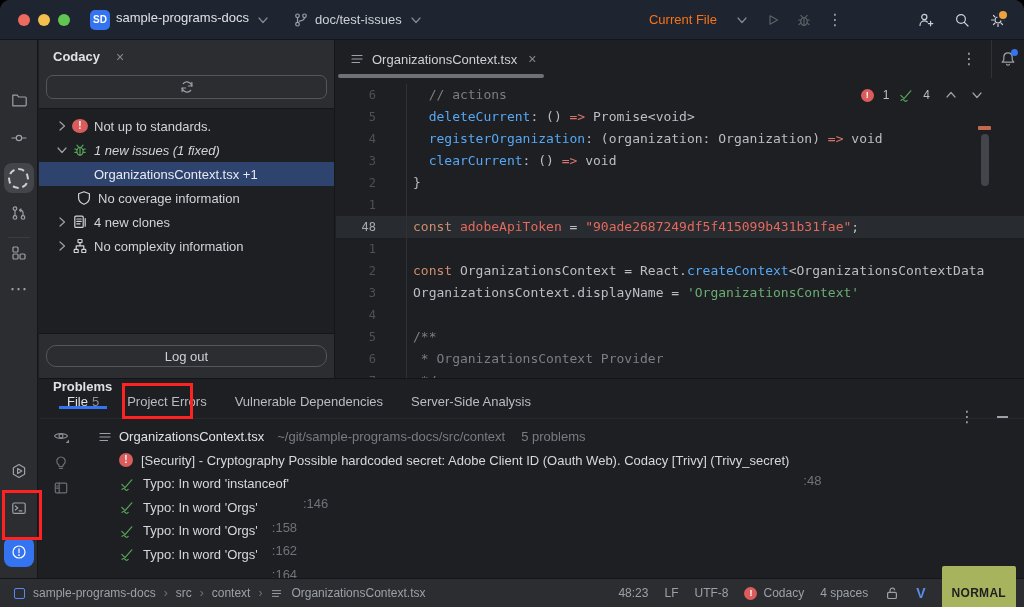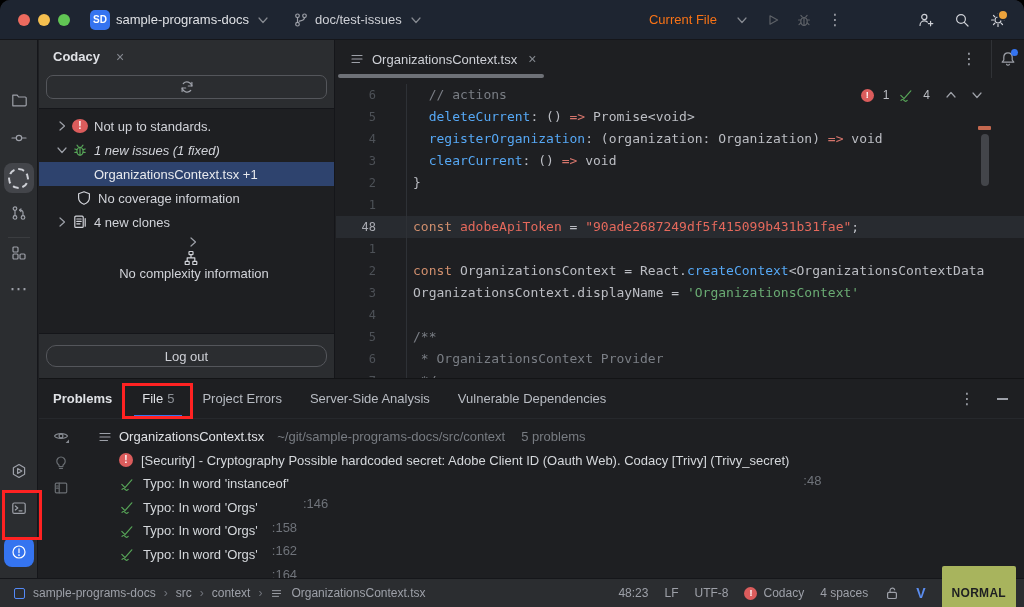--- a/index.html
+++ b/index.html
@@ -10,21 +10,21 @@
   svg *{fill:none;stroke:currentColor;stroke-width:1.2;stroke-linecap:round;stroke-linejoin:round;}
   svg .fill{fill:currentColor;stroke:none;}
 
   
   .titlebar{position:absolute;top:0;left:0;right:0;height:40px;background:#1E2531;
             display:flex;align-items:center;padding:0 14px 0 18px;box-sizing:border-box;
             border-bottom:1px solid #15161A;}
   .lights{display:flex;gap:8px;margin-right:20px;}
   .light{width:12px;height:12px;border-radius:50%;}
   .light.r{background:#EC6A5E}.light.y{background:#F5BF4F}.light.g{background:#61C554}
-  .tb-group{display:flex;align-items:center;gap:6px;font-size:13px;color:#DFE1E5;}
+  .tb-group{display:flex;gap:6px;font-size:13px;color:#DFE1E5;}
   .badge-sd{width:20px;height:20px;border-radius:5px;background:#3574F0;color:#fff;
             font-size:10px;font-weight:bold;display:flex;align-items:center;justify-content:center;}
   .chev{color:#868A91;}
   .branch-group{margin-left:22px;color:#CED0D6;}
   .tb-spacer1{flex:3;} .tb-spacer2{flex:1;}
   .tb-center{display:flex;align-items:center;gap:15px;font-size:13px;color:#CED0D6;}
   .dim{color:#5D6167;}
   .kebab{font-family:"DejaVu Sans",sans-serif;font-size:16px;color:#9DA0A8;line-height:1;}
   .tb-right{display:flex;align-items:center;gap:20px;color:#CED0D6;padding-right:4px;}
   .gear-wrap{position:relative;}
@@ -95,21 +95,21 @@
            font-family:"Liberation Sans",sans-serif;line-height:1;}
   .err-dot.sm{width:13px;height:13px;font-size:9px;}
   .insp-chevs{display:flex;gap:10px;color:#9DA0A8;margin-left:4px;}
   .err-stripe{position:absolute;top:48px;right:33px;width:13px;height:4px;background:#C4684F;border-radius:1px;}
   .scroll-thumb{position:absolute;top:56px;right:35px;width:8px;height:52px;background:#43454A;border-radius:4px;}
 
   
   .problems{position:absolute;left:39px;top:378px;right:0;height:200px;background:#1E1F22;
             border-top:1px solid #131416;box-sizing:border-box;}
   .p-header{height:40px;display:flex;align-items:stretch;padding:0 16px 0 14px;
-            border-bottom:1px solid #26282C;box-sizing:border-box;}
+            border-bottom:1px solid #26282C;box-sizing:border-box;flex-direction:column;}
   .p-title{display:flex;align-items:center;font-size:13px;font-weight:bold;color:#DFE1E5;margin-right:16px;}
   .ptab{display:flex;align-items:center;gap:4px;padding:0 14px;font-size:13px;color:#B8BCC3;position:relative;}
   .ptab .cnt{color:#8C9096;}
   .ptab.active{color:#DFE1E5;}
   .ptab.active::after{content:"";position:absolute;left:6px;right:6px;bottom:0;height:3px;background:#3574F0;}
   .p-head-right{margin-left:auto;display:flex;align-items:center;gap:22px;color:#9DA0A8;}
   .min-bar{width:11px;height:2px;background:#9DA0A8;}
   .p-body{position:relative;padding-top:6px;}
   .p-toolbar{position:absolute;left:0;top:9px;width:44px;display:flex;flex-direction:column;
              align-items:center;gap:10px;color:#868A91;}
@@ -345,21 +345,21 @@
             </svg>
           </span>
           <span class="t-ic ic">
             <svg width="16" height="16" viewBox="0 0 16 16">
               <rect x="2.8" y="2.2" width="8.4" height="11.2" rx="1"></rect>
               <path d="M4.8 5h4.4M4.8 7.4h4.4M4.8 9.8h3.2M13.2 4.6v7.6"></path>
             </svg>
           </span>
           <span>4 new clones</span>
         </div>
-        <div class="t-row" style="padding-left: 15px; flex-direction: column;">
+        <div class="t-row" style="padding-left: 15px;">
           <span class="t-chev ic">
             <svg width="16" height="16" viewBox="0 0 16 16">
               <polyline points="6,4 10.5,8 6,12"></polyline>
             </svg>
           </span>
           <span class="t-ic ic">
             <svg width="16" height="16" viewBox="0 0 16 16">
               <rect x="6" y="1.5" width="4" height="3.2" rx=".6"></rect>
               <rect x="2.2" y="11.3" width="4" height="3.2" rx=".6"></rect>
               <rect x="9.8" y="11.3" width="4" height="3.2" rx=".6"></rect>
@@ -491,24 +491,24 @@
       <span class="p-title">Problems</span>
       <div id="p-tabs" style="display:flex;align-items:stretch;">
           <div class="ptab active">
             <span>File</span>
             <span class="cnt">5</span>
           </div>
           <div class="ptab">
             <span>Project Errors</span>
           </div>
           <div class="ptab">
+            <span>Vulnerable Dependencies</span>
+          </div>
+          <div class="ptab">
             <span>Server-Side Analysis</span>
-          </div>
-          <div class="ptab">
-            <span>Vulnerable Dependencies</span>
           </div>
         </div>
       <div class="p-head-right">
         <span class="kebab">⋮</span>
         <span class="min-bar"></span>
       </div>
     </div>
     <div class="p-body">
       <div class="p-toolbar">
         <span class="ic">

